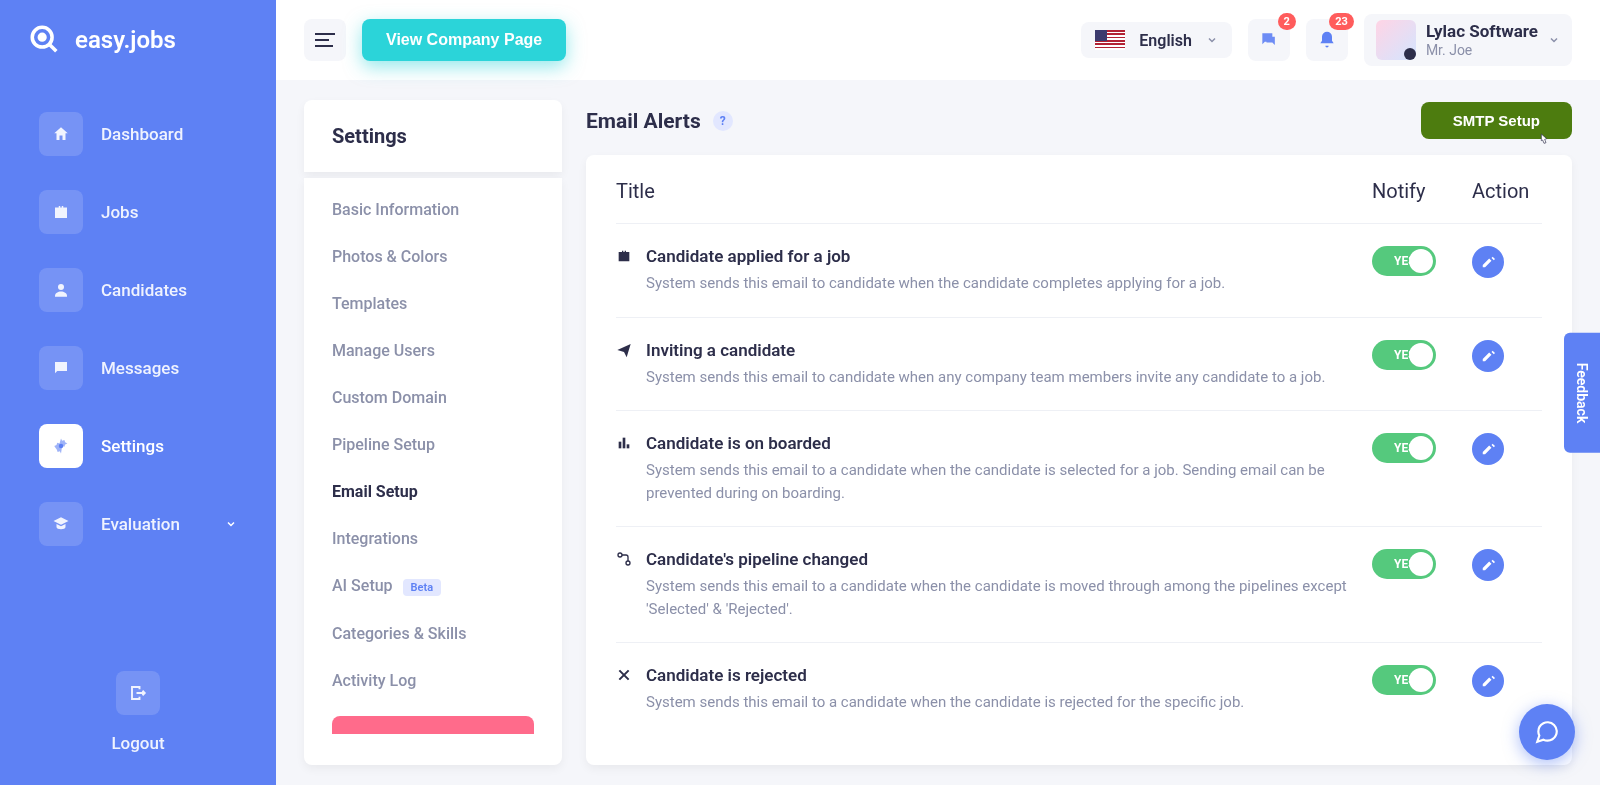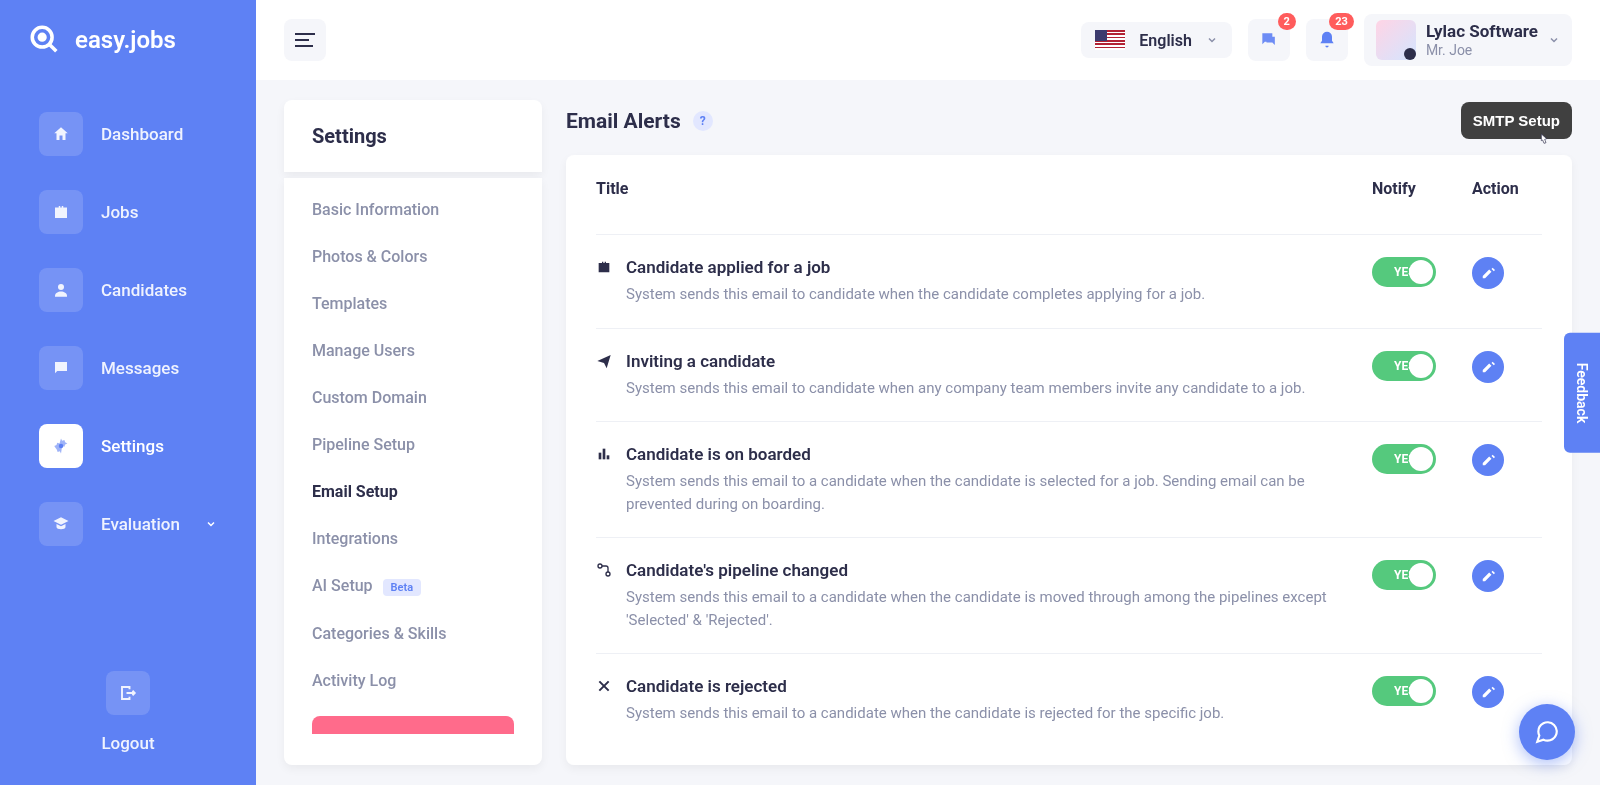--- a/index.html
+++ b/index.html
@@ -5,21 +5,21 @@
 * { margin: 0; padding: 0; box-sizing: border-box; }
 body {
   font-family: -apple-system, BlinkMacSystemFont, 'Segoe UI', Roboto, sans-serif;
   background: #f5f6fa;
   width: 1600px;
   height: 785px;
   overflow: hidden;
 }
 .app { display: flex; height: 100%; }
 .sidebar {
-  width: 256px;
+  width: 276px;
   background: #5e81f4;
   color: white;
   display: flex;
   flex-direction: column;
   padding: 20px 25px;
 }
 .logo {
   display: flex;
   align-items: center;
   gap: 10px;
@@ -186,44 +186,44 @@
 }
 .alerts-title-wrap { display: flex; align-items: center; gap: 12px; }
 .alerts-title { font-size: 21px; font-weight: 700; color: #2d2e4a; }
 .help-icon {
   width: 20px; height: 20px; border-radius: 50%;
   background: #e2e7ff; color: #5e81f4;
   display: flex; align-items: center; justify-content: center;
   font-size: 12px; font-weight: 700; cursor: pointer;
 }
 .smtp-btn {
-  padding: 10px 12px;
-  background: #404040;
+  padding: 10px 32px;
+  background: #4d7c0f;
   color: white;
   border: none; border-radius: 8px;
   font-size: 15px; font-weight: 600; cursor: pointer;
   position: relative;
 }
 .cursor-hand {
   position: absolute; bottom: -10px; right: 20px;
   font-size: 18px;
 }
 .alerts-body {
   background: white;
   border-radius: 8px;
   box-shadow: 0 4px 10px rgba(0,0,0,0.05);
   padding: 24px 30px;
   flex: 1;
   overflow-y: auto;
 }
 .table-header {
   display: flex;
-  padding-bottom: 36px;
+  padding-bottom: 20px;
   border-bottom: 1px solid #eef0f5;
-  font-size: 16px; font-weight: 700; color: #2d2e4a;
+  font-size: 20px; font-weight: 400; color: #2d2e4a;
 }
 .col-title { flex: 1; }
 .col-notify { width: 100px; }
 .col-action { width: 70px; }
 .alert-row {
   display: flex;
   padding: 22px 0;
   border-bottom: 1px solid #eef0f5;
 }
 .alert-row:last-child { border-bottom: none; }
@@ -364,20 +364,21 @@
 
   <div class="main">
     <div class="topbar">
       <div class="menu-btn">
         <svg width="20" height="14" viewBox="0 0 20 14">
             <rect width="20" height="2" fill="#2d2e4a"></rect>
             <rect y="6" width="14" height="2" fill="#2d2e4a"></rect>
             <rect y="12" width="18" height="2" fill="#2d2e4a"></rect>
           </svg>
       </div>
+      <button class="company-btn">View Company Page</button>
       <div class="spacer"></div>
       <div class="lang">
         <span class="flag"></span>
         <span class="lang-text">English</span>
         <svg width="12" height="12" viewBox="0 0 24 24" fill="none" stroke="#8b90a9" stroke-width="3">
             <path d="M6 9l6 6 6-6"></path>
           </svg>
       </div>
       <div class="icon-btn">
         <svg width="20" height="20" viewBox="0 0 24 24" fill="currentColor">

